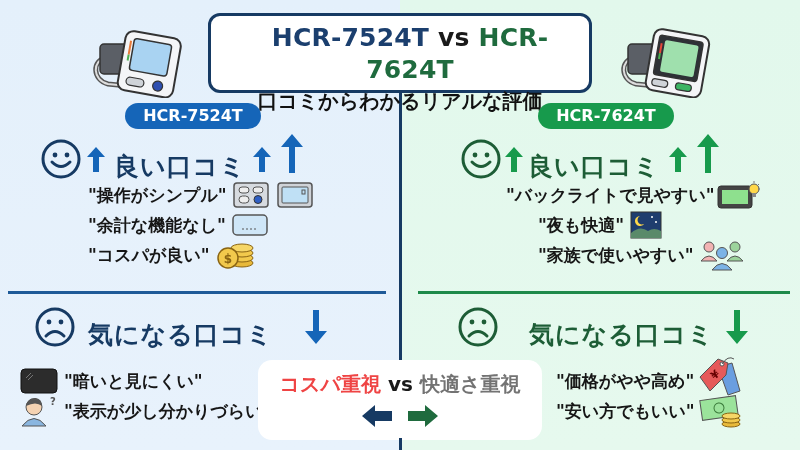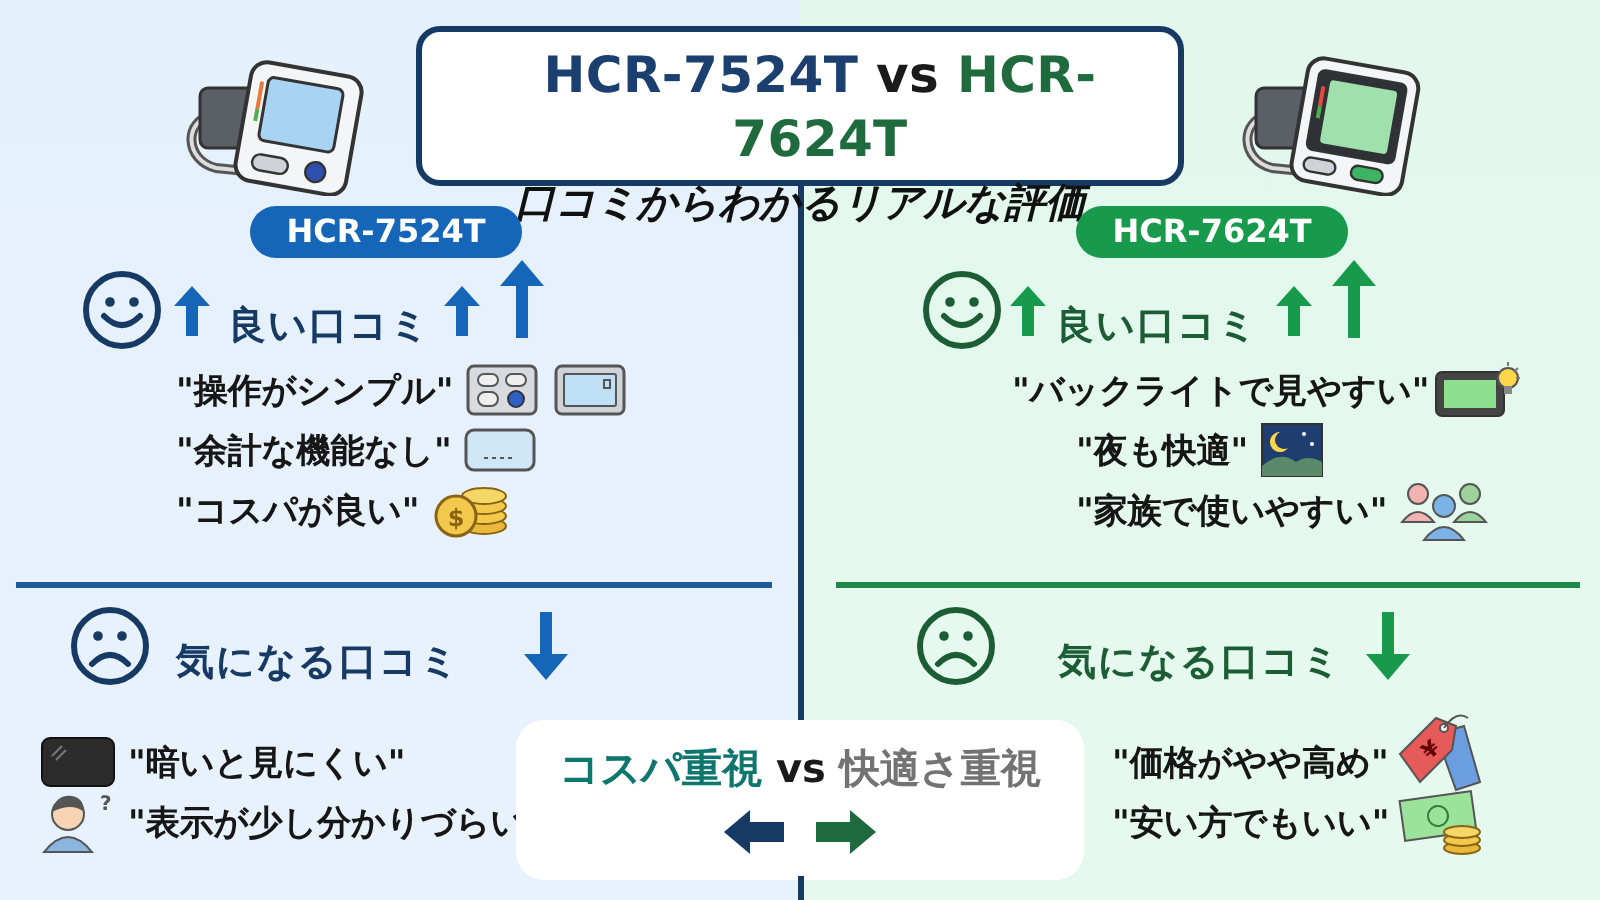--- a/index.html
+++ b/index.html
@@ -20,38 +20,38 @@
   
   .title-box {
     position: absolute; left: 208px; top: 13px; width: 384px; height: 80px;
     background: #ffffff; border: 3px solid #163a63; border-radius: 12px;
     text-align: center; padding-top: 6px;
   }
   .title-main { font-size: 25px; font-weight: bold; line-height: 32px; letter-spacing: 0.2px; padding-left: 20px; }
   .title-main .a { color: #1b3f6e; }
   .title-main .vs { color: #1a1a1a; }
   .title-main .b { color: #1f6b3e; }
-  .title-sub { font-size: 20px; font-weight: bold; color: #111; line-height: 30px; font-style: italic; }
+  .title-sub { font-size: 20px; font-weight: bold; color: #111; line-height: 30px; }
 
   
   .device { position: absolute; top: 18px; width: 100px; height: 80px; }
   .device-left { left: 88px; }
   .device-right { left: 616px; }
 
   
   .pill {
     position: absolute; top: 103px; height: 26px; border-radius: 13px;
     color: #fff; font-weight: bold; font-size: 16px; line-height: 26px; text-align: center;
   }
   .pill-left { left: 125px; width: 136px; background: #1565b8; }
   .pill-right { left: 538px; width: 136px; background: #179a4c; }
 
   
   .heading { position: absolute; display: flex; align-items: center; font-weight: bold; }
-  .heading .txt { font-size: 19px; letter-spacing: 1px; margin-top: 16px; }
+  .heading .txt { font-size: 25px; letter-spacing: 1px; margin-top: 16px; }
   .left-col .txt { color: #163a63; }
   .right-col .txt { color: #1d5d36; }
 
   .face { width: 42px; height: 42px; }
   .arrow-up { width: 20px; height: 28px; }
 
   
   .list { position: absolute; }
   .item { display: flex; align-items: center; height: 30px; font-size: 17px; font-weight: bold; color: #161616; white-space: nowrap; }
   .item .ico { margin-left: 6px; display: inline-flex; gap: 8px; }
@@ -60,21 +60,21 @@
   .sep { position: absolute; top: 291px; height: 3px; }
   .sep-left { left: 8px; width: 378px; background: #1e5a98; }
   .sep-right { left: 418px; width: 372px; background: #1e8a4a; }
 
   
   .vs-box {
     position: absolute; left: 258px; top: 360px; width: 284px; height: 80px;
     background: #ffffff; border-radius: 14px; text-align: center; padding-top: 10px;
   }
   .vs-line { font-size: 20px; font-weight: bold; line-height: 28px; white-space: nowrap; }
-  .vs-line .a { color: #0f766e; }
+  .vs-line .a { color: #ef4444; }
   .vs-line .vs { color: #1a1a1a; }
   .vs-line .b { color: #737373; }
   .vs-arrows { display: flex; justify-content: center; gap: 14px; margin-top: 6px; }
   .divider-v-bottom { position: absolute; left: 399px; top: 438px; width: 3px; height: 12px; background: #163a63; }
 </style>
 </head>
 <body>
 
 <div class="panel panel-left"></div>
 <div class="panel panel-right"></div>

